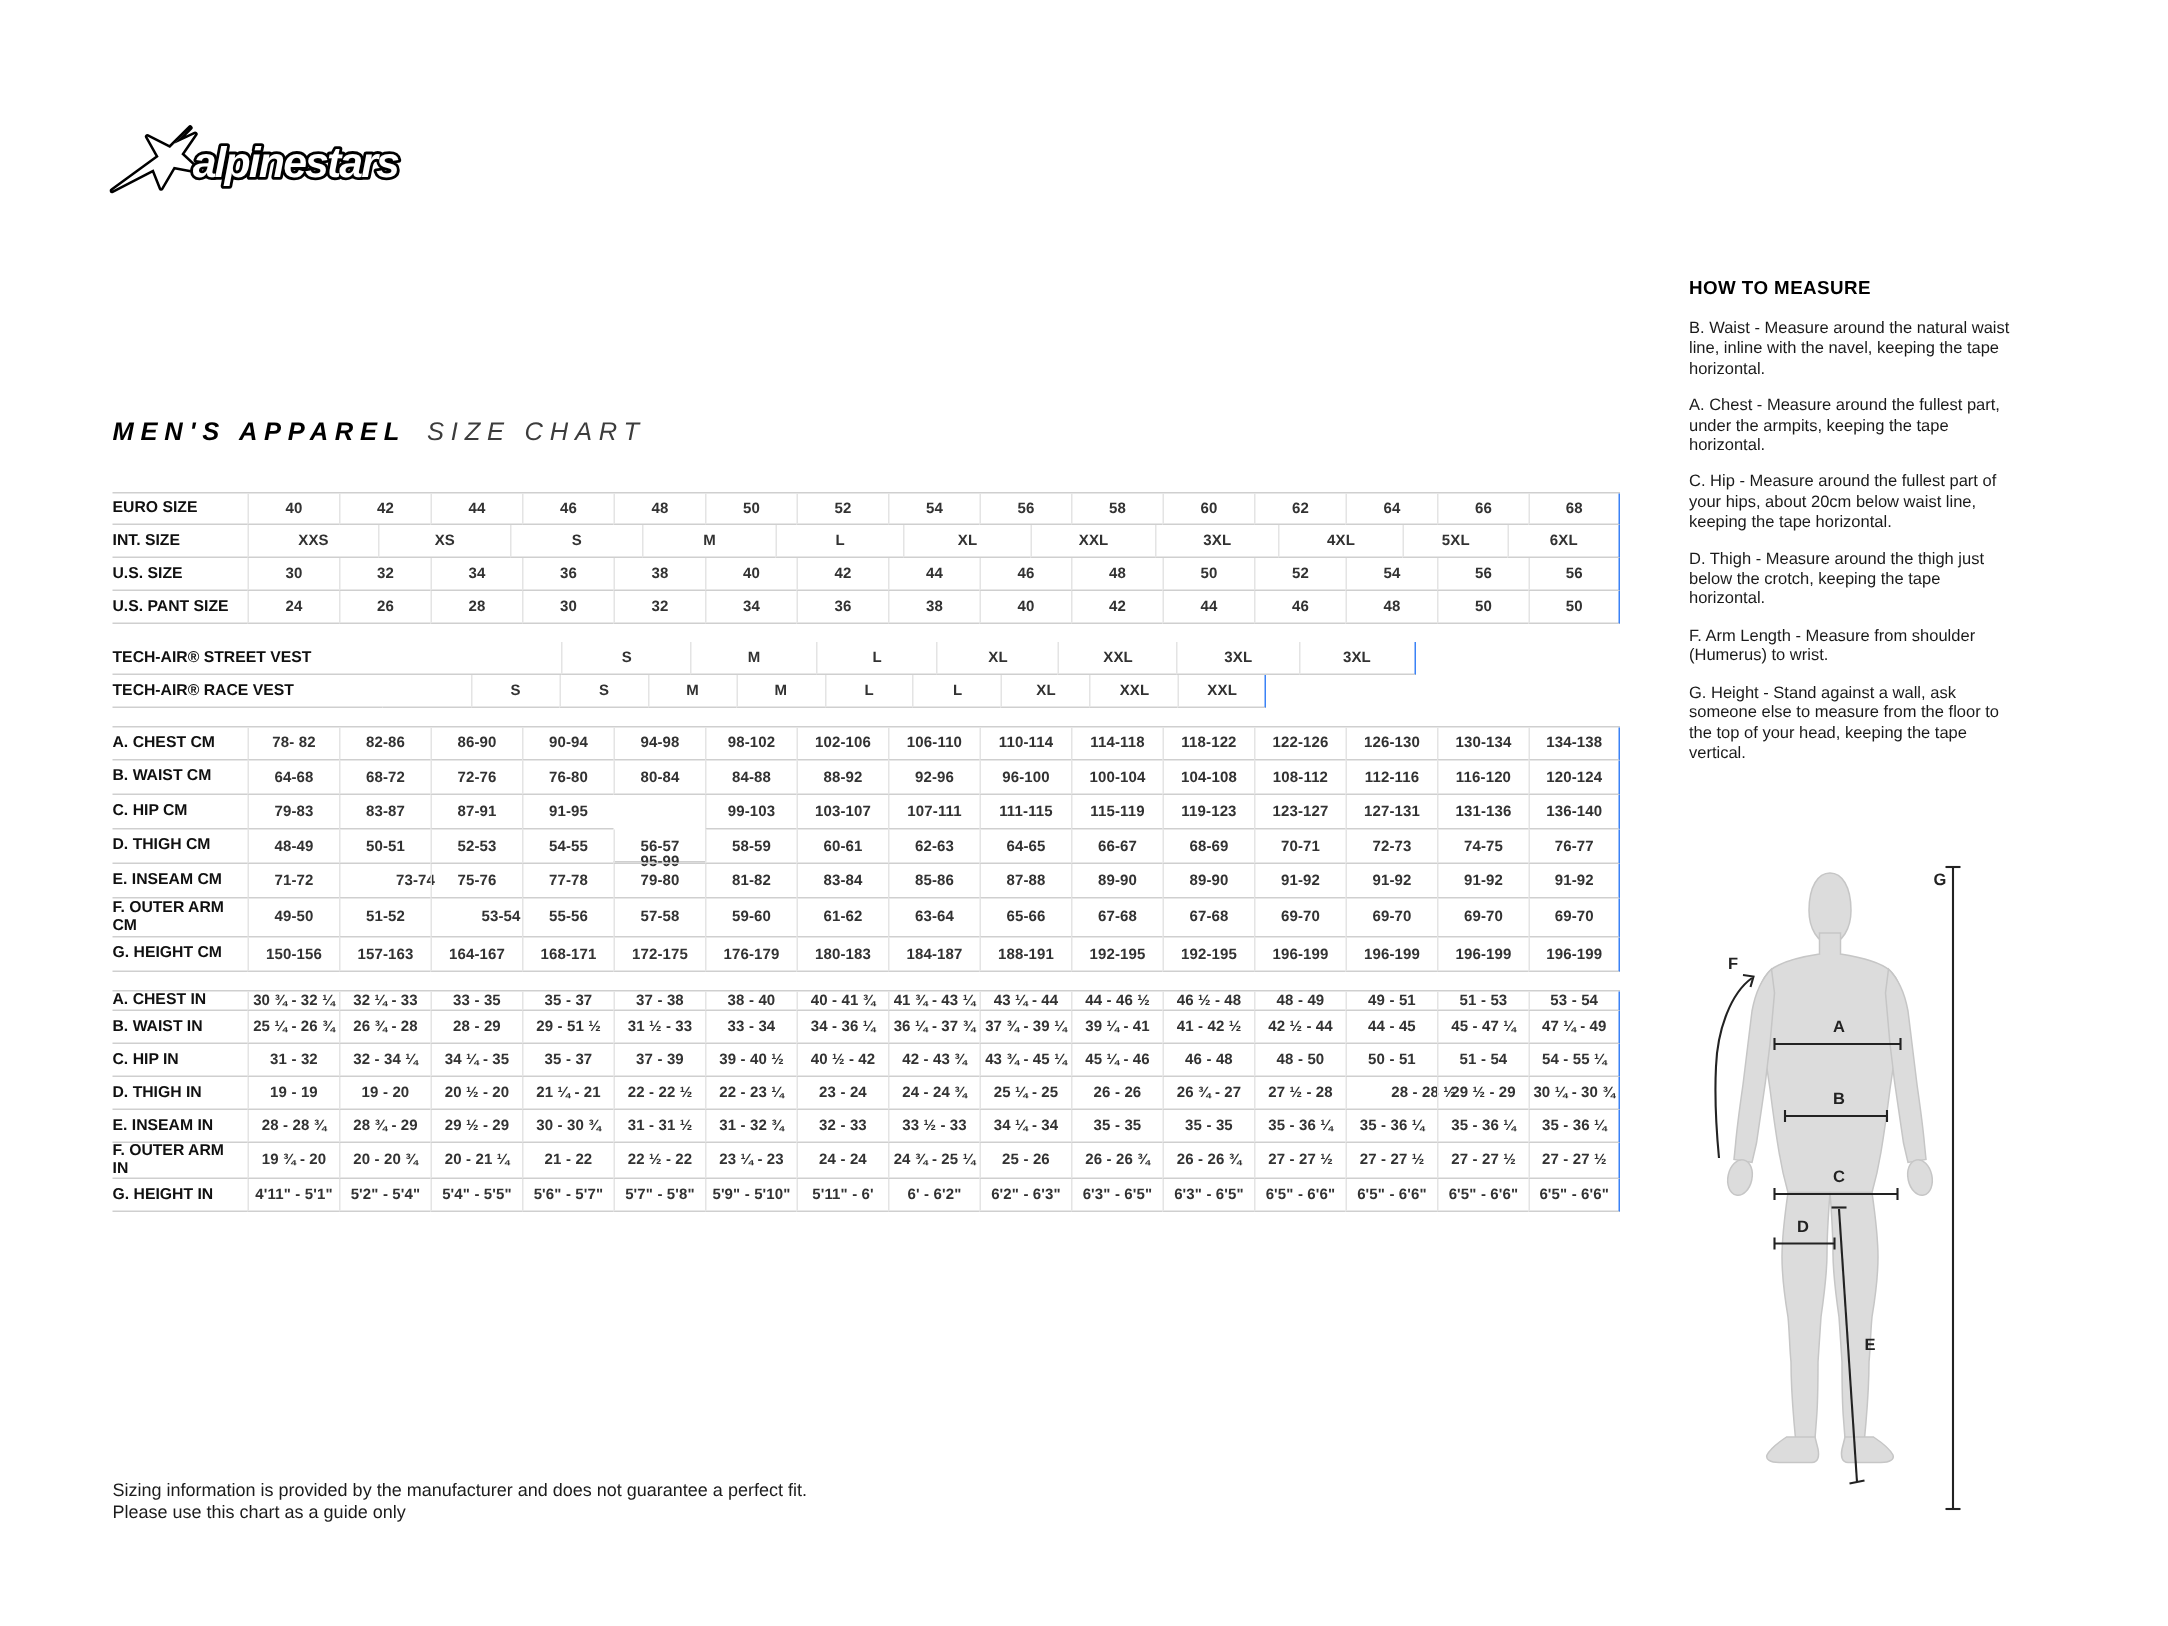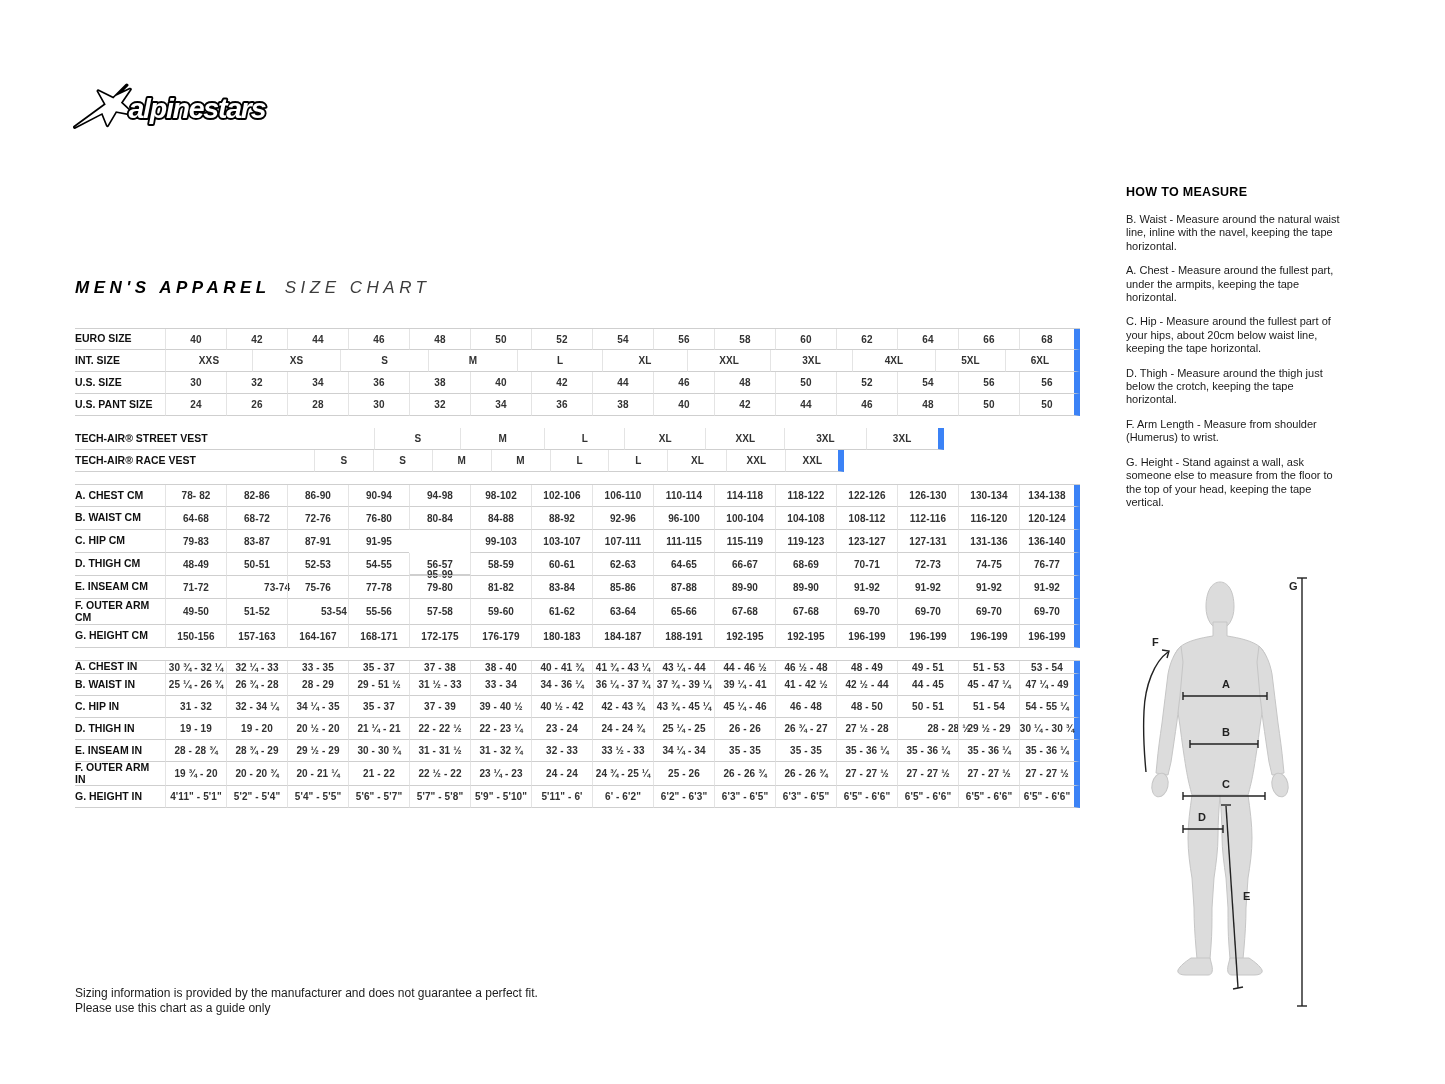--- a/index.html
+++ b/index.html
@@ -20,21 +20,21 @@
   .trow{display:flex;align-items:stretch;}
   .trow.topline{border-top:1px solid #cfcfcf;}
   .trow.gap{margin-bottom:12px;}
   .tlabel{flex:0 0 90px;display:flex;align-items:center;font-weight:bold;font-size:10.5px;color:#101010;
           white-space:pre;line-height:1.12;border-bottom:1px solid #cfcfcf;overflow:visible;z-index:2;}
   .tcells{flex:1;display:flex;}
   .tcell{display:flex;align-items:center;justify-content:center;font-size:10px;font-weight:bold;color:#323232;
          border-left:1px solid #e4e4e4;border-bottom:1px solid #cfcfcf;letter-spacing:.1px;white-space:nowrap;}
   .tcell.lead{border-left:none;}
   .tcell.trail{border:none;}
-  .tcell.lastnb{border-right:6px solid #3b82f6;}
+  .tcell.lastnb{border-right:1px solid #3b82f6;}
 
   
   .measure{position:absolute;left:1126px;top:185px;width:214px;}
   .measure h3{margin:0 0 14px 0;font-size:12.5px;font-weight:bold;color:#000;letter-spacing:.3px;}
   .measure-item{font-size:11px;line-height:1.22;color:#1a1a1a;margin-bottom:11px;}
 
   
   .diagram{position:absolute;left:1130px;top:566px;width:316px;height:462px;}
 
   

